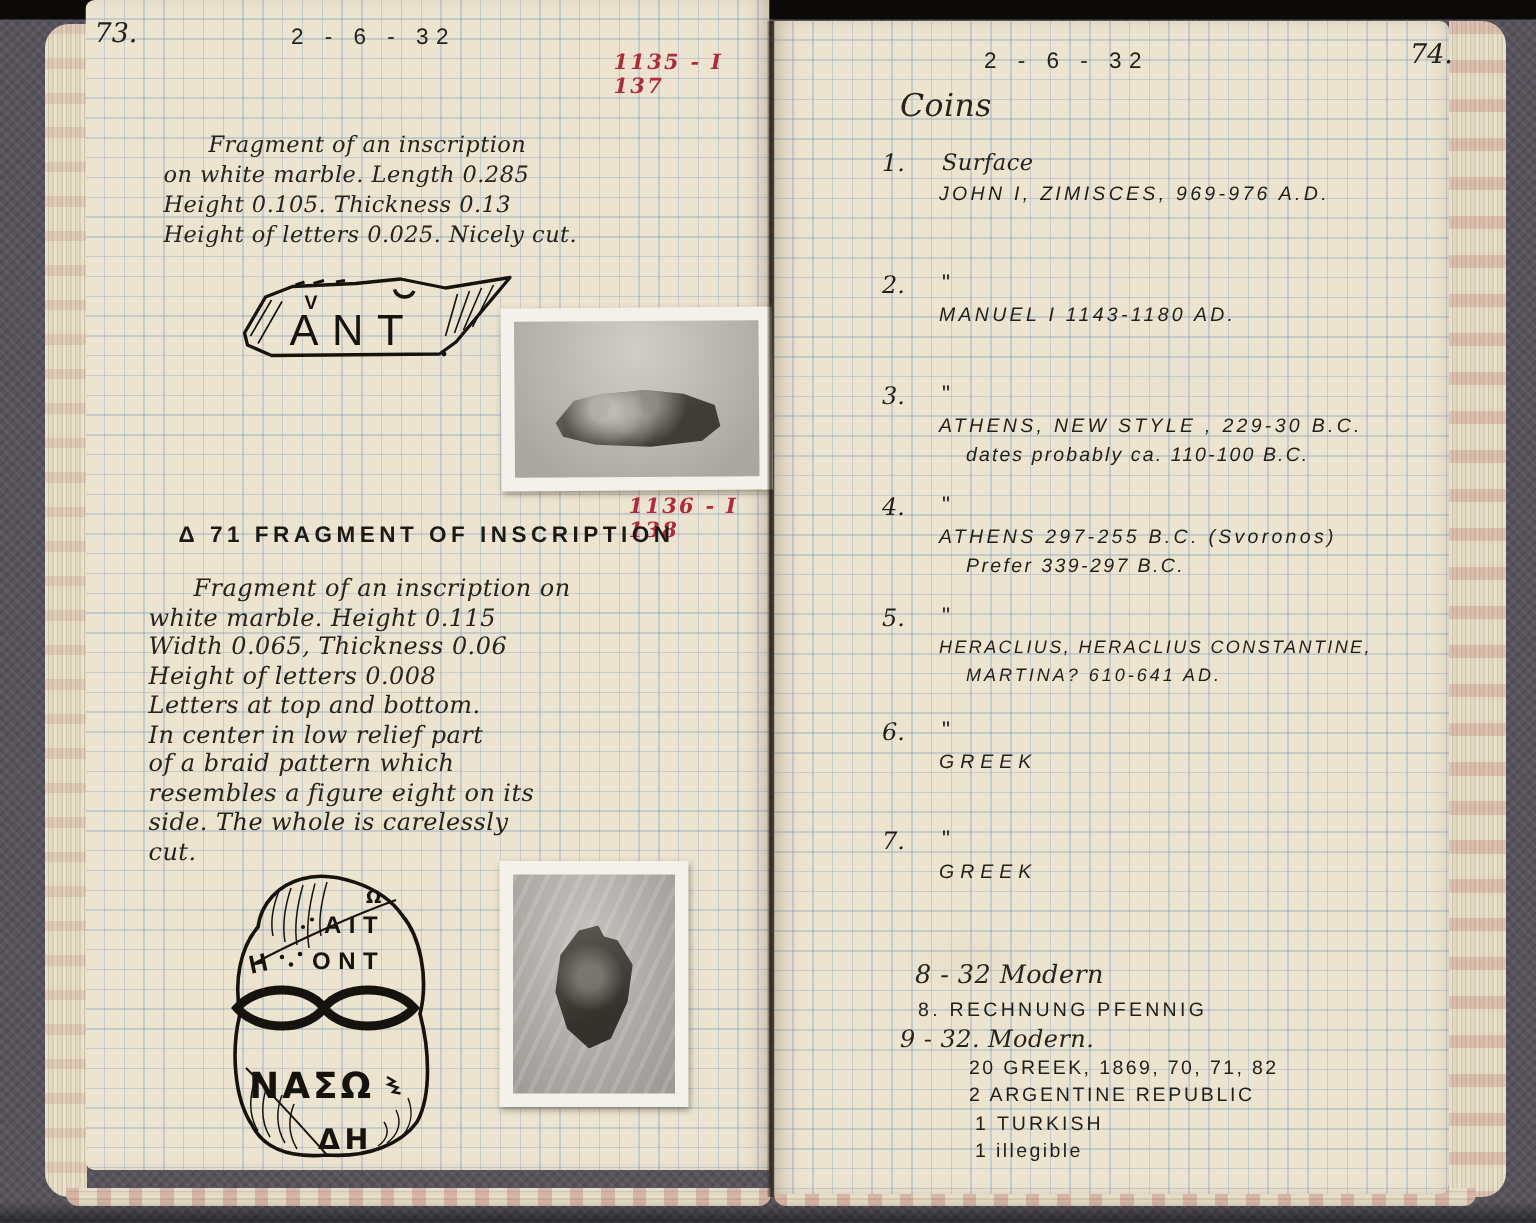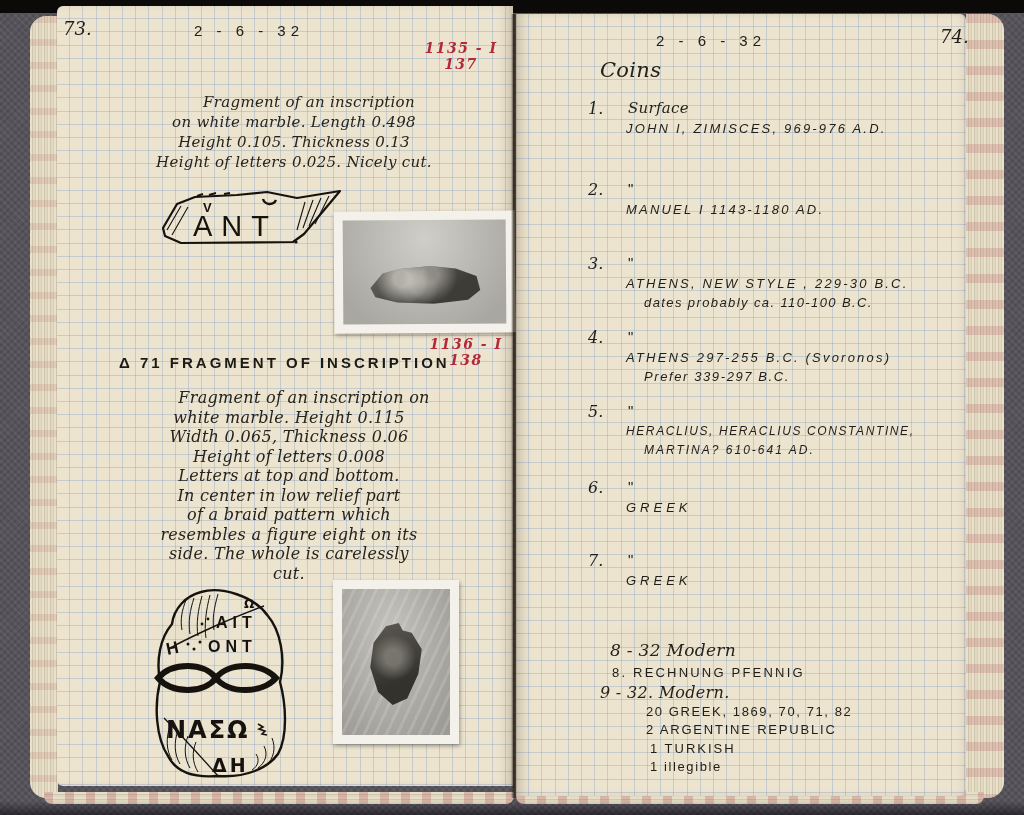--- a/index.html
+++ b/index.html
@@ -30,22 +30,22 @@
   .edge-bottom.lft{left:44px;width:470px;}
   .edge-bottom.rgt{left:516px;width:468px;}
 
   
   .page{position:absolute;background-color:#ece4cf;
     background-image:
       radial-gradient(ellipse 90px 40px at 60% 30%, rgba(185,200,215,.10), transparent 70%),
       radial-gradient(ellipse 70px 30px at 30% 80%, rgba(180,160,110,.08), transparent 70%),
       repeating-linear-gradient(to right, transparent 0 12.2px, rgba(122,152,196,.34) 12.2px 13.2px),
       repeating-linear-gradient(to bottom, transparent 0 12.2px, rgba(122,152,196,.34) 12.2px 13.2px);}
-  .page-left{left:57px;top:6px;width:456px;height:780px;border-radius:6px 0 0 6px;
-    box-shadow:inset -10px 0 14px -8px rgba(80,60,40,.35);text-align:center;}
+  .page-left{left:57px;top:0;width:456px;height:780px;border-radius:6px 0 0 6px;
+    box-shadow:inset -10px 0 14px -8px rgba(80,60,40,.35);}
   .page-right{left:516px;top:14px;width:450px;height:782px;border-radius:0 6px 6px 0;
     box-shadow:inset 10px 0 14px -8px rgba(80,60,40,.35), inset -6px 0 10px -6px rgba(120,90,70,.25);}
   .gutter{position:absolute;left:511px;top:14px;width:6px;height:784px;
     background:linear-gradient(to right, rgba(60,45,30,0), rgba(42,32,22,.85) 50%, rgba(60,45,30,0));}
 
   
   .hw-c{font-family:"DejaVu Serif",serif;font-style:italic;font-size:15px;letter-spacing:.3px;color:#26231d;}
   .hw-p{font-family:"Liberation Sans",sans-serif;font-size:13px;letter-spacing:2.2px;color:#211e19;}
   .pagenum{font-family:"DejaVu Serif",serif;font-style:italic;font-size:18px;}
   .date{font-family:"Liberation Sans",sans-serif;font-size:15px;letter-spacing:5px;color:#24211c;}
@@ -101,21 +101,21 @@
   <div class="edge edge-bottom lft"></div>
   <div class="edge edge-bottom rgt"></div>
 
   <div class="page page-left">
     <div class="abs pagenum" style="left:6px;top:12px;">73.</div>
     <div class="abs date" style="left:137px;top:16px;">2 - 6 - 32</div>
 
     <div class="abs cat" style="left:352px;top:34px;">1135 - I 137</div>
     <div class="abs para hw-c" style="left:52px;top:86px;width:370px;">
       <div class="pline">Fragment of an inscription</div>
-      <div class="pline">on white marble. Length 0.498</div>
+      <div class="pline">on white marble. Length 0.285</div>
       <div class="pline">Height 0.105. Thickness 0.13</div>
       <div class="pline">Height of letters 0.025. Nicely cut.</div>
     </div>
 
     <svg class="abs" style="left:90px;top:180px;" width="212" height="70" viewBox="0 0 212 70">
       <path d="M16,42 L30,18 L48,11 L90,9 L120,6 L150,12 L193,5 L157,48 L146,56 L34,57 L18,50 Z" fill="none" stroke="#16130f" stroke-width="2.2" stroke-linejoin="round"></path>
       <path d="M20,44 L34,20 M25,49 L41,21" stroke="#16130f" stroke-width="1.1" fill="none"></path>
       <path d="M158,16 L150,44 M166,14 L156,42 M174,12 L162,40 M182,10 L168,38" stroke="#16130f" stroke-width="1.1" fill="none"></path>
       <path d="M50,10 l6,-2 m6,1 l7,-2 m8,1 l6,-1" stroke="#16130f" stroke-width="2" fill="none"></path>
       <path d="M116,13 a7,7 0 0 0 13,1" stroke="#16130f" stroke-width="2.4" fill="none"></path>

